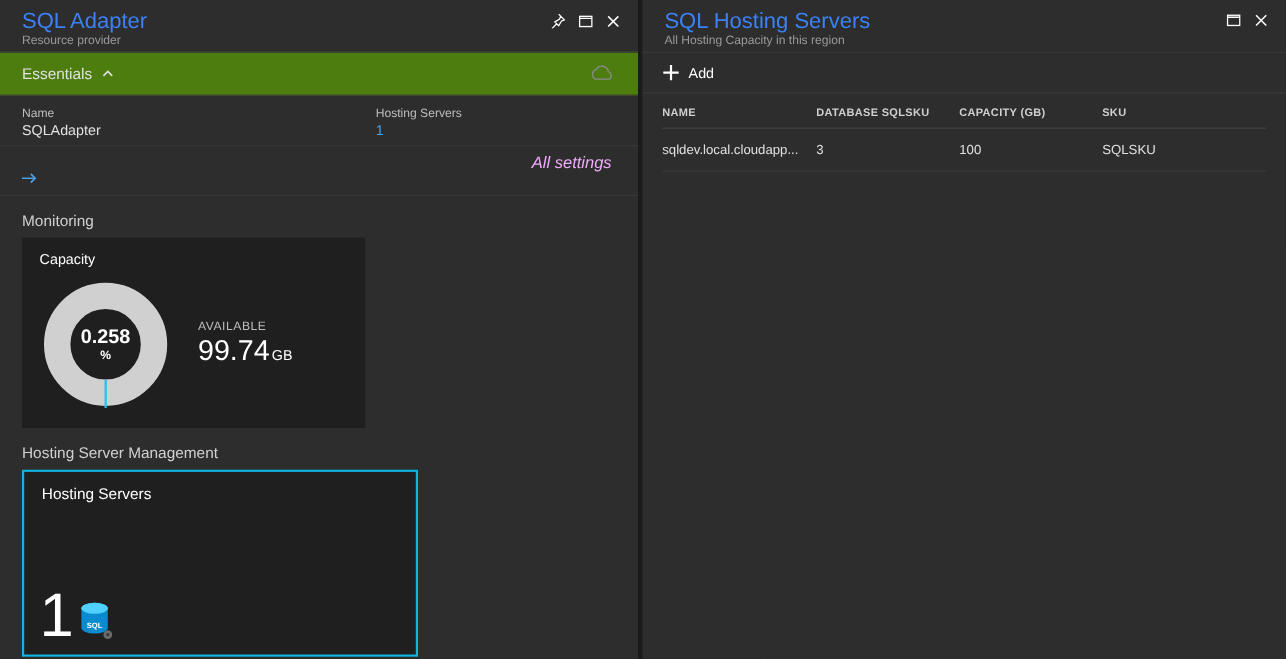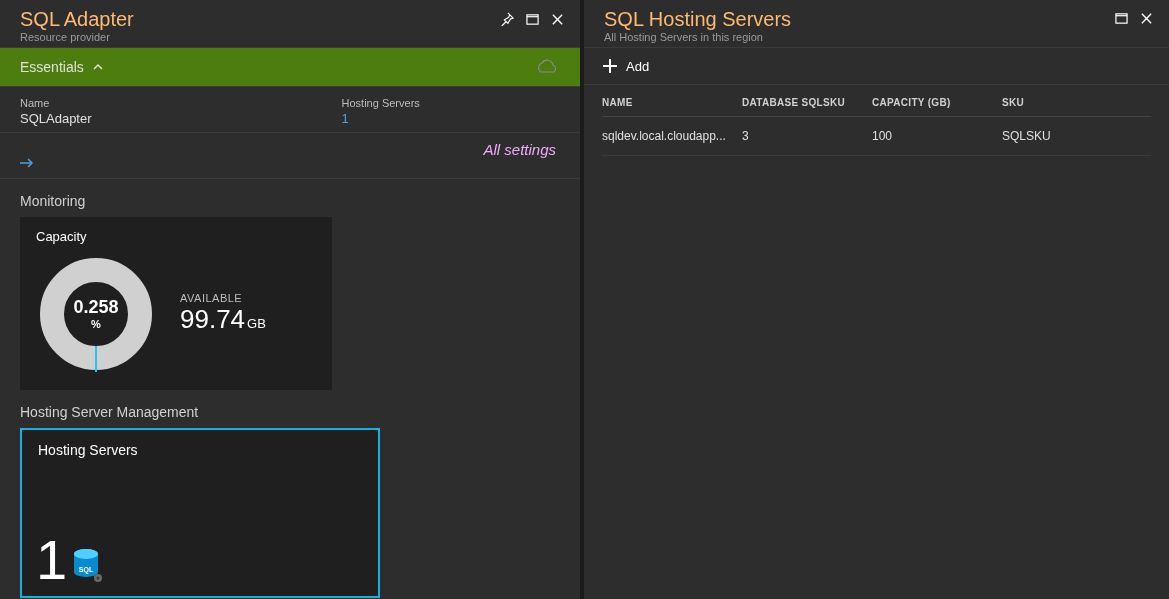--- a/index.html
+++ b/index.html
@@ -2,21 +2,21 @@
 <html><head>
 <meta charset="utf-8">
 <style>
   * { box-sizing: border-box; margin: 0; padding: 0; }
   html, body { width: 1169px; height: 599px; font-family: "Segoe UI", Arial, sans-serif; background: #1b1b1b; color: #e0e0e0; overflow: hidden; }
   .root { display: flex; width: 100%; height: 100%; }
   .blade { height: 100%; background: #2d2d2d; position: relative; display: flex; flex-direction: column; }
   .blade-left { width: 584px; border-right: 4px solid #1b1b1b; }
   .blade-right { flex: 1; }
   .blade-header { padding: 8px 16px 4px 20px; display: flex; align-items: flex-start; justify-content: space-between; }
-  .blade-title { font-size: 20px; font-weight: 400; color: #fdba74; }
+  .blade-title { font-size: 20px; font-weight: 400; color: #3b82f6; }
   .blade-subtitle { font-size: 11px; color: #9a9a9a; margin-top: 0px; }
   .title-col { display: flex; flex-direction: column; }
   .header-icons { display: flex; gap: 12px; color: #fff; align-items: center; padding-top: 4px; }
   .header-icons span, .header-icons svg { cursor: pointer; }
   .essentials-bar { padding: 10px 20px; border-top: 1px solid #3a3a3a; border-bottom: 1px solid #3a3a3a; display: flex; justify-content: space-between; align-items: center; cursor: pointer; background:#4d7c0f;}
   .essentials-label { font-size: 14px; color: #e0e0e0; display: flex; align-items: center; gap: 8px; }
   .essentials-grid { padding: 10px 20px 6px 20px; display: flex; gap: 40px; border-bottom: 1px solid #3a3a3a; }
   .ess-col { display: flex; flex-direction: column; }
   .ess-label { font-size: 11px; color: #bdbdbd; }
   .ess-value { font-size: 13px; color: #e0e0e0; margin-top: 2px; }
@@ -165,21 +165,21 @@
           </svg>
         </div>
       </div>
     </div>
   </div>
 
   <div class="blade blade-right">
     <div class="blade-header">
       <div class="title-col">
         <div class="blade-title">SQL Hosting Servers</div>
-        <div class="blade-subtitle">All Hosting Servers in this region</div>
+        <div class="blade-subtitle">All Hosting Capacity in this region</div>
       </div>
       <div class="header-icons">
         <span>
           <svg width="13" height="13" viewBox="0 0 14 14" fill="none" stroke="#fff" stroke-width="1.3">
               <rect x="1" y="2" width="12" height="10"></rect>
               <line x1="1" y1="4" x2="13" y2="4"></line>
             </svg>
         </span>
         <span>
           <svg width="13" height="13" viewBox="0 0 14 14" stroke="#fff" stroke-width="1.5">

